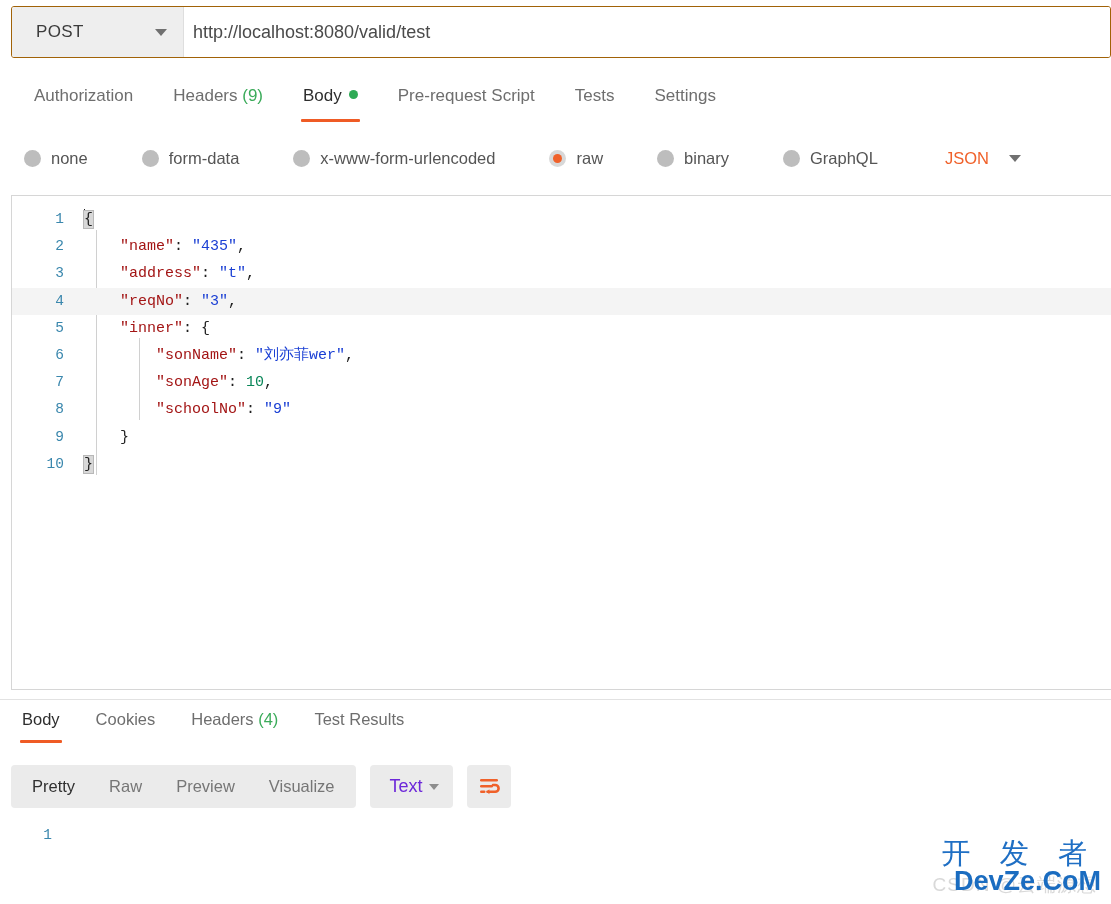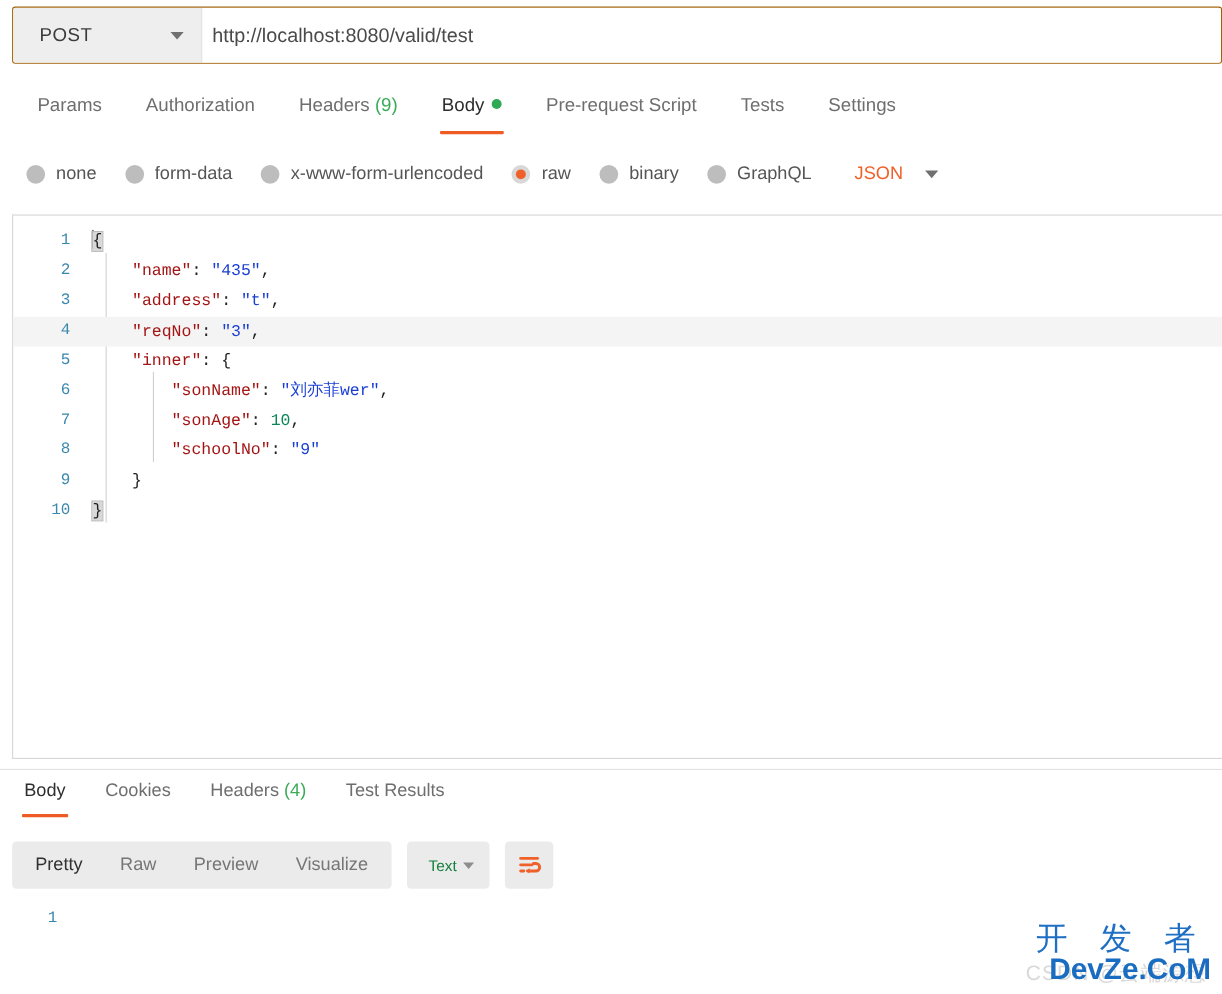--- a/index.html
+++ b/index.html
@@ -91,20 +91,21 @@
   }
 
   
   .bodytype-row {
     position: absolute;
     left: 0; top: 138px;
     width: 1111px; height: 40px;
     display: flex;
     align-items: center;
     padding-left: 24px;
+    gap: 28px;
   }
   .radio-item {
     display: flex;
     align-items: center;
     margin-right: 26px;
     cursor: pointer;
     white-space: nowrap;
   }
   .radio-dot {
     width: 17px; height: 17px;
@@ -269,22 +270,22 @@
     display: flex;
     align-items: center;
     height: 43px;
     background: #ebebeb;
     border-radius: 4px;
     padding: 0 14px 0 20px;
     margin-left: 14px;
     cursor: pointer;
   }
   .text-select-label {
-    font-size: 14px;
-    color: #15803d;
+    font-size: 18px;
+    color: #6d28d9;
     margin-right: 6px;
   }
   .caret-sm {
     width: 0; height: 0;
     border-left: 5px solid transparent;
     border-right: 5px solid transparent;
     border-top: 6px solid #8d8d8d;
   }
   .wrap-btn {
     width: 44px; height: 43px;
@@ -358,21 +359,20 @@
 
 <div class="urlbar-row">
   <div class="method-select">
     <span class="method-label">POST</span>
     <span class="caret"></span>
   </div>
   <div class="url-input" title="Enter request URL">http://localhost:8080/valid/test</div>
 </div>
 
 <div class="req-tabs">
-  <div class="req-tab"><span>Params</span></div>
   <div class="req-tab"><span>Authorization</span></div>
   <div class="req-tab"><span>Headers</span> <span class="hdr-count">(9)</span></div>
   <div class="req-tab active"><span>Body</span><span class="body-dot"></span></div>
   <div class="req-tab"><span>Pre-request Script</span></div>
   <div class="req-tab"><span>Tests</span></div>
   <div class="req-tab"><span>Settings</span></div>
 </div>
 
 <div class="bodytype-row">
   <div class="radio-item">

